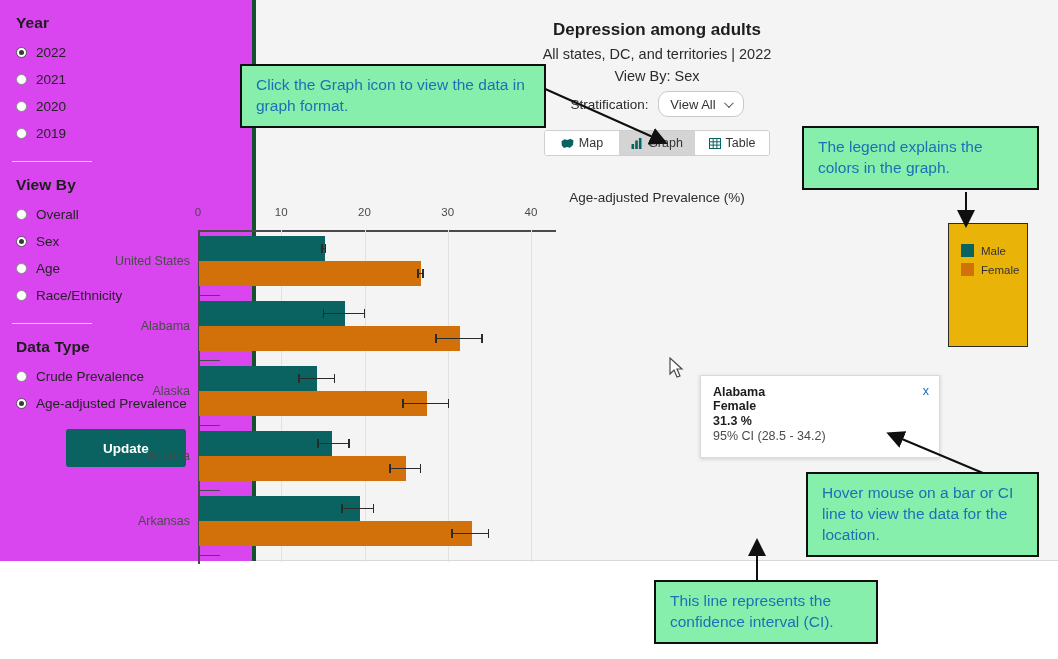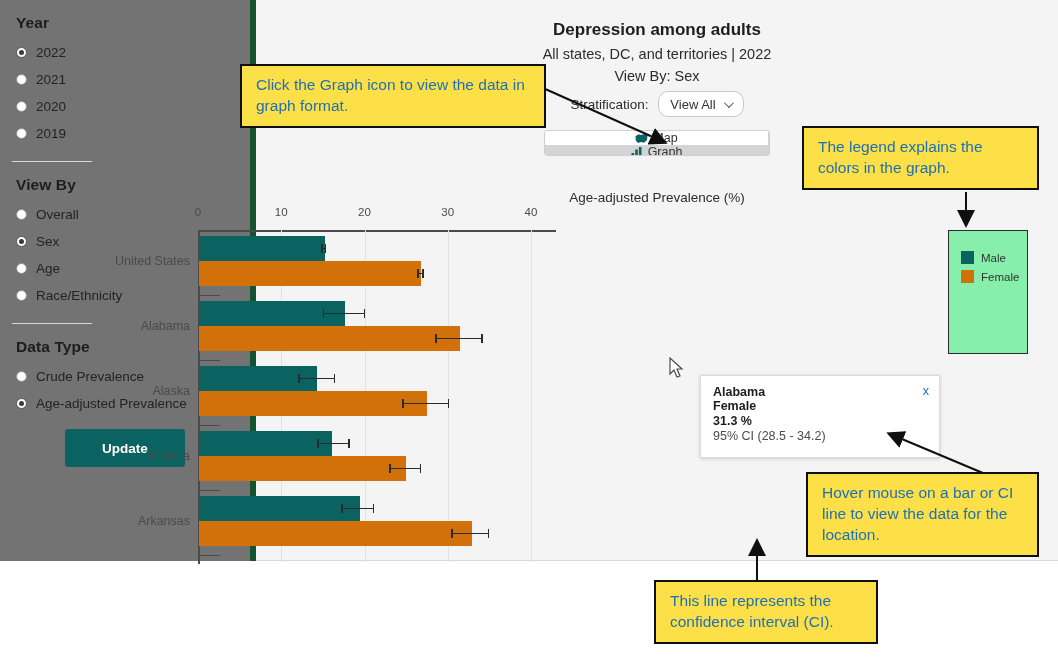--- a/index.html
+++ b/index.html
@@ -13,21 +13,21 @@
 
   
   #app-panel{
     position:absolute; left:0; top:0; width:1058px; height:561px;
     background:#f4f4f4; border-bottom:1px solid #d8d8d8;
   }
 
   
   #sidebar{
     position:absolute; left:0; top:0; width:256px; height:561px;
-    background:#737373; border-right:6px solid #14532d;
+    background:#d946ef; border-right:4px solid #14532d;
   }
   .side-group{ padding:0 16px; }
   .side-title{
     font-size:15.5px; font-weight:bold; color:#1d1d1d; letter-spacing:.1px;
   }
   .radio-row{
     display:flex; align-items:center; gap:9px; height:27px;
   }
   .radio{
     width:11px; height:11px; border-radius:50%;
@@ -69,21 +69,21 @@
     width:86px; height:26px; background:#fff; border:1px solid #c9c9c9;
     border-radius:10px; display:flex; align-items:center; justify-content:center;
     gap:8px; font-size:13px; color:#333; cursor:pointer;
   }
   .chev{ width:7px; height:7px; border-right:1.6px solid #555; border-bottom:1.6px solid #555;
          transform:rotate(45deg) translateY(-2px); }
 
   
   #tab-bar{
     margin:13px auto 0 auto; width:226px; height:26px; display:flex;
-    border:1px solid #cfcfcf; border-radius:3px; overflow:hidden; background:#fff;flex-direction:column;
+    border:1px solid #cfcfcf; border-radius:3px; overflow:hidden; background:#fff;
   }
   .tab{
     flex:1; display:flex; align-items:center; justify-content:center; gap:5px;
     font-size:12.5px; color:#333; cursor:pointer; background:#fff;
     border-right:1px solid #d3d3d3;
   }
   .tab:last-child{ border-right:none; }
   .tab.active{ background:#d4d4d4; }
   .tab svg{ display:block; }
 
@@ -127,22 +127,22 @@
     content:""; position:absolute; top:-4px; width:1.6px; height:9px; background:#2b2b2b;
   }
   .ci::before{ left:0; }
   .ci::after{ right:0; }
   .grp-sep{
     position:absolute; height:1.4px; background:#4a4a4a; left:0; width:22px;
   }
 
   
   #legend{
-    position:absolute; left:948px; top:230px; width:80px; height:124px;
-    background:#86efac; border:1px solid #2b2b2b;
+    position:absolute; left:948px; top:223px; width:80px; height:124px;
+    background:#eab308; border:1px solid #2b2b2b;
   }
   .legend-row{
     display:flex; align-items:center; gap:7px; margin:0 0 6px 12px;
     font-size:11.5px; color:#333;
   }
   .legend-row:first-child{ margin-top:20px; }
   .swatch{ width:13px; height:13px; flex:0 0 auto; }
 
   
   #tooltip{
@@ -159,21 +159,21 @@
     cursor:pointer;
   }
 
   
   #cursor{
     position:absolute; left:669px; top:357px; width:16px; height:22px;
   }
 
   
   .callout{
-    position:absolute; background:#fde047; border:2px solid #0f0f0f;
+    position:absolute; background:#86efac; border:2px solid #0f0f0f;
     color:#1f6fb5; font-size:15.5px; line-height:1.35; padding:9px 14px;
   }
   #callout-graph{ left:240px; top:64px; width:306px; }
   #callout-legend{ left:802px; top:126px; width:237px; }
   #callout-hover{ left:806px; top:472px; width:233px; }
   #callout-ci{ left:654px; top:580px; width:224px; }
 
   svg.arrow{ position:absolute; overflow:visible; }
 </style>
 </head>

